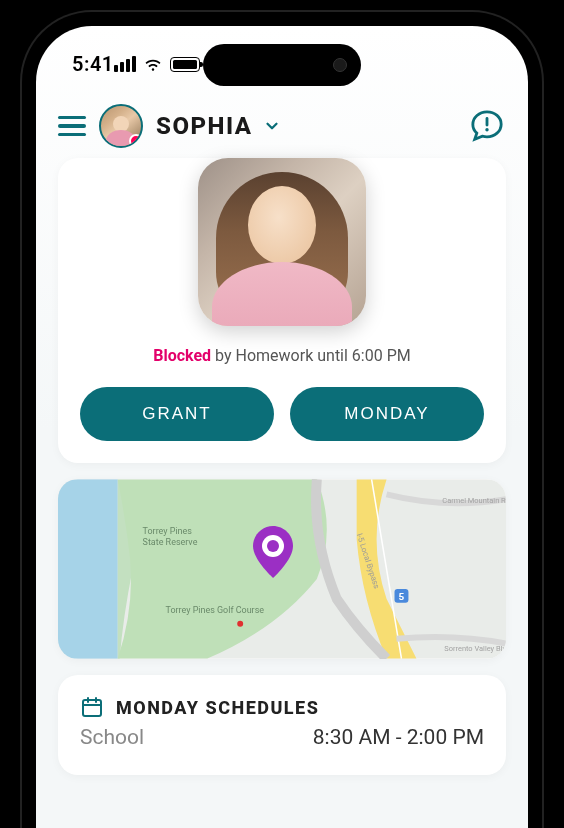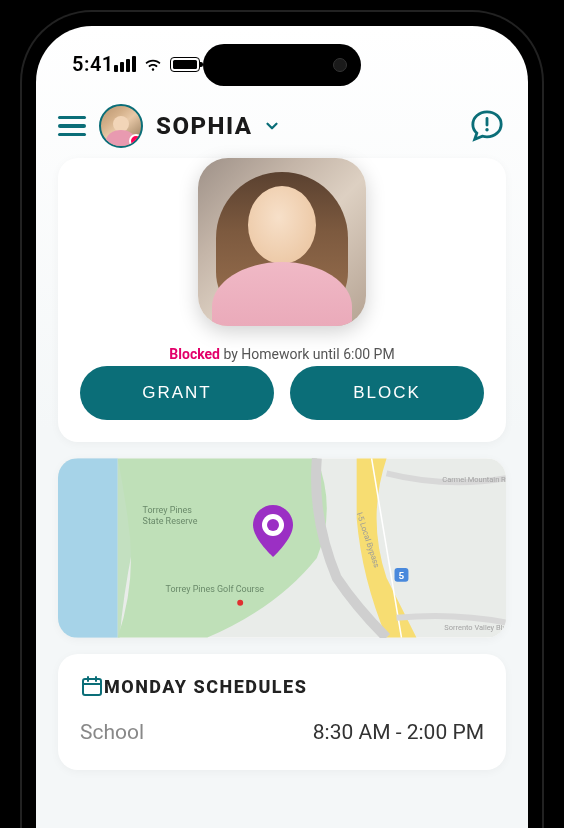--- a/index.html
+++ b/index.html
@@ -37,29 +37,29 @@
 .chev{width:18px;height:18px}
 .spacer{flex:1}
 .alert-btn{width:38px;height:38px;display:flex;align-items:center;justify-content:center;cursor:pointer}
 .card{background:#fff;border-radius:20px;padding:22px;margin-bottom:16px;box-shadow:0 2px 10px rgba(0,0,0,.04)}
 .card-main{text-align:center;padding-top:0}
 .avatar-lg{width:168px;height:168px;border-radius:30px;margin:-60px auto 20px;position:relative;overflow:hidden;background:linear-gradient(135deg,#9e9188 0%,#c4b5a8 30%,#ddd0c2 55%,#b5a393 100%);box-shadow:0 6px 20px rgba(0,0,0,.18)}
 .avatar-lg::before{content:"";position:absolute;left:50%;top:28px;transform:translateX(-50%);width:68px;height:78px;border-radius:50%;background:radial-gradient(ellipse at 45% 40%,#f7e0c9 0%,#edcaa8 70%)}
 .avatar-lg::after{content:"";position:absolute;left:50%;bottom:-26px;transform:translateX(-50%);width:140px;height:90px;border-radius:55% 55% 0 0;background:linear-gradient(#f0b9c6,#e8a4b5)}
 .hair{position:absolute;left:50%;top:14px;transform:translateX(-50%);width:132px;height:150px;border-radius:66px 66px 50px 50px;background:linear-gradient(180deg,#5a4130 0%,#7d5a3f 40%,#9c7250 100%);z-index:0}
 .avatar-lg::before,.avatar-lg::after{z-index:1}
-.status-line{font-size:14px;color:#555;margin-bottom:4px}
+.status-line{font-size:16px;color:#555;margin-bottom:22px}
 .status-line .blocked{color:#e3006a;font-weight:700}
 .btn-row{display:flex;gap:16px}
 .btn{flex:1;background:#0b6e78;color:#fff;border:none;border-radius:34px;padding:17px 0;font-size:17px;font-weight:400;letter-spacing:2px;cursor:pointer}
 .map-card{padding:0;overflow:hidden;height:180px;position:relative}
 .map-svg{width:100%;height:100%;display:block}
 .pin{position:absolute;left:48%;top:42%;transform:translate(-50%,-50%)}
 .sched-card{padding:20px 22px}
-.sched-head{display:flex;align-items:center;margin-bottom:16px}
+.sched-head{display:flex;align-items:center;gap:12px;}
 .cal-icon{width:24px;height:24px}
 .sched-title{font-size:18px;font-weight:800;letter-spacing:1.5px;color:#222}
 .sched-row{display:flex;justify-content:space-between;align-items:center;padding:6px 0;font-size:21px}
 .sched-row .lbl{color:#888}
 .sched-row .time{color:#333}
 </style>
 </head>
 <body>
 
 <div class="phone">
@@ -118,21 +118,21 @@
 
         <div class="card card-main" style="margin-top:50px">
           <div class="avatar-lg">
               <div class="hair"></div>
             </div>
           <div class="status-line">
             <span class="blocked">Blocked</span><span> by Homework until 6:00 PM</span>
           </div>
           <div class="btn-row">
             <button class="btn">GRANT</button>
-            <button class="btn">BLOCK</button>
+            <button class="btn">MONDAY</button>
           </div>
         </div>
 
         <div class="card map-card">
           <svg class="map-svg" viewBox="0 0 450 180">
             <rect width="450" height="180" fill="#e9ece9"></rect>
             <rect x="0" y="0" width="60" height="180" fill="#a6d3e8"></rect>
             <path d="M60 0 Q90 40 75 90 Q65 140 62 180 L60 180 Z" fill="#c3e0c0"></path>
             <path d="M60 0 L260 0 Q280 50 260 100 Q220 150 150 180 L60 180 Q80 120 70 60 Q65 25 60 0 Z" fill="#bfe0b8"></path>
             <path d="M300 0 L330 0 Q310 60 330 120 L360 180 L330 180 Q305 120 300 60 Z" fill="#f7dd72"></path>

